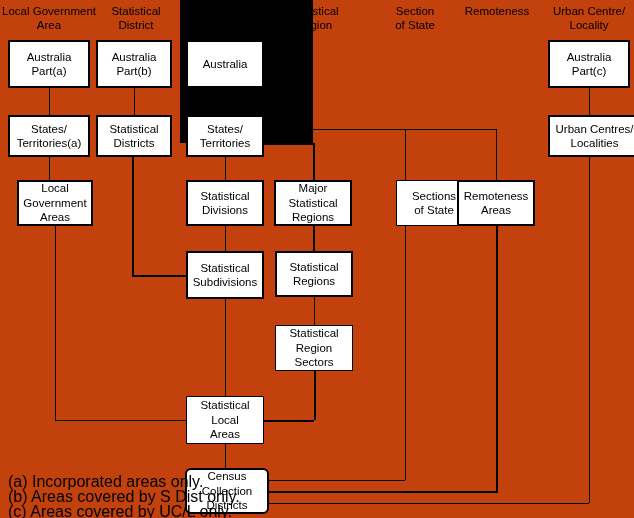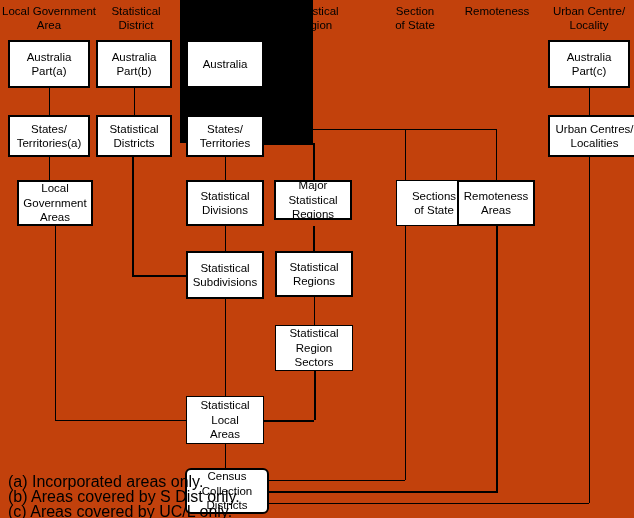--- a/index.html
+++ b/index.html
@@ -77,21 +77,21 @@
 Districts</div>
       <div class="node thick" style="left: 186px; top: 115px; width: 78px; height: 42px;">States/
 Territories</div>
       <div class="node thick" style="left: 548px; top: 115px; width: 93px; height: 42px;">Urban Centres/
 Localities</div>
       <div class="node thick" style="left: 17px; top: 180px; width: 76px; height: 46px;">Local
 Government
 Areas</div>
       <div class="node thick" style="left: 186px; top: 180px; width: 78px; height: 46px;">Statistical
 Divisions</div>
-      <div class="node thick" style="left: 274px; top: 180px; width: 78px; height: 40px;">Major
+      <div class="node thick" style="left: 274px; top: 180px; width: 78px; height: 46px;">Major
 Statistical
 Regions</div>
       <div class="node" style="left: 367px; top: 180px; width: 76px; height: 46px; margin-left: 29px;">Sections
 of State</div>
       <div class="node thick" style="left: 457px; top: 180px; width: 78px; height: 46px;">Remoteness
 Areas</div>
       <div class="node thick" style="left: 186px; top: 251px; width: 78px; height: 48px;">Statistical
 Subdivisions</div>
       <div class="node thick" style="left: 275px; top: 251px; width: 78px; height: 46px;">Statistical
 Regions</div>

